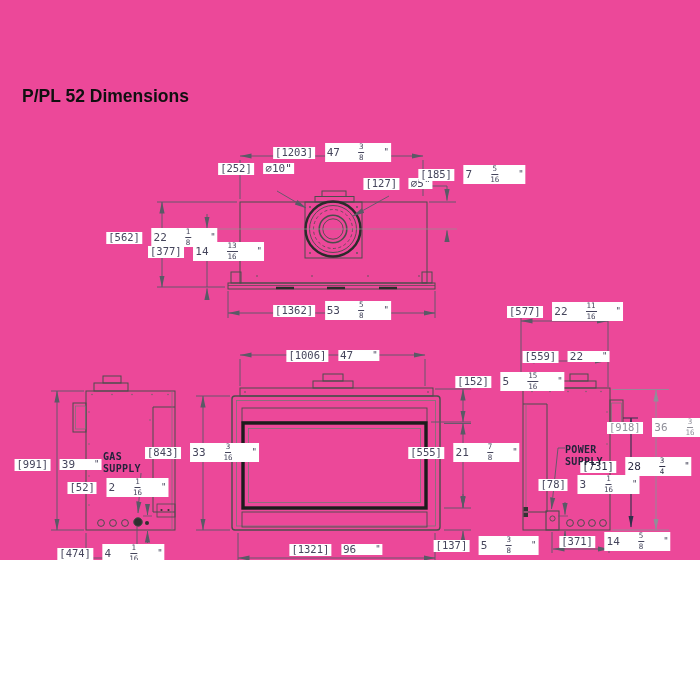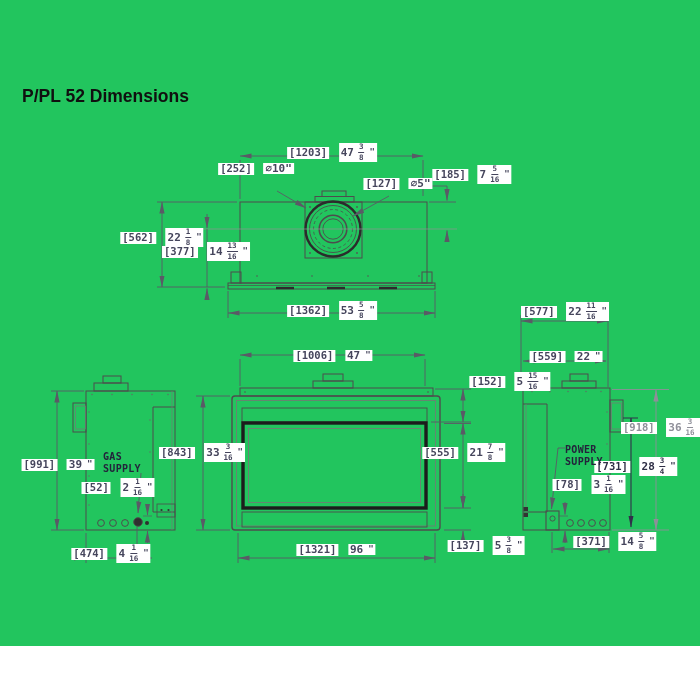--- a/index.html
+++ b/index.html
@@ -1,25 +1,25 @@
 <!DOCTYPE html>
 <html><head>
 <meta charset="utf-8">
 <style>
   html,body{margin:0;padding:0;background:#fff;}
-  #stage{position:relative;width:700px;height:646px;background:#22c55e;overflow:hidden;
+  #stage{position:relative;width:700px;height:560px;background:#ec4899;overflow:hidden;
          font-family:"DejaVu Sans Mono",monospace;}
   #drawing{position:absolute;left:0;top:0;z-index:1;}
   .title{position:absolute;left:22px;top:86px;z-index:3;
          font-family:"Liberation Sans",sans-serif;font-weight:700;font-size:17.5px;color:#101010;}
-  .dim{position:absolute;z-index:3;text-align:left;color:#45455c;font-weight:700;line-height:1;
+  .dim{position:absolute;z-index:3;text-align:left;color:#45455c;font-weight:400;line-height:1;
        transform:translateX(-50%);white-space:nowrap;}
   .dim .mm{font-size:10.5px;background:#fff;display:inline-block;padding:0 2px 1px;}
   .dim .in{font-size:11px;background:#fff;display:inline-flex;align-items:center;justify-content:center;
-           padding:0 2px;margin-top:2px;gap:4px;}
+           padding:0 2px;margin-top:2px;gap:18px;}
   .dim .gap2{margin-top:6px;}
   .frac{display:inline-flex;flex-direction:column;align-items:center;font-size:7.5px;line-height:1.1;}
   .frac .num{border-bottom:1px solid currentColor;padding:0 1px 1px;}
   .frac .den{padding-top:0.5px;}
   .q{font-size:9px;margin-left:1px;}
   .muted{color:#8f8f99;}
   .bold-dim{color:#2e2e45;}
   .supply{position:absolute;z-index:3;font-size:10px;font-weight:700;color:#23233b;
           line-height:1.2;letter-spacing:.3px;}
 </style>

